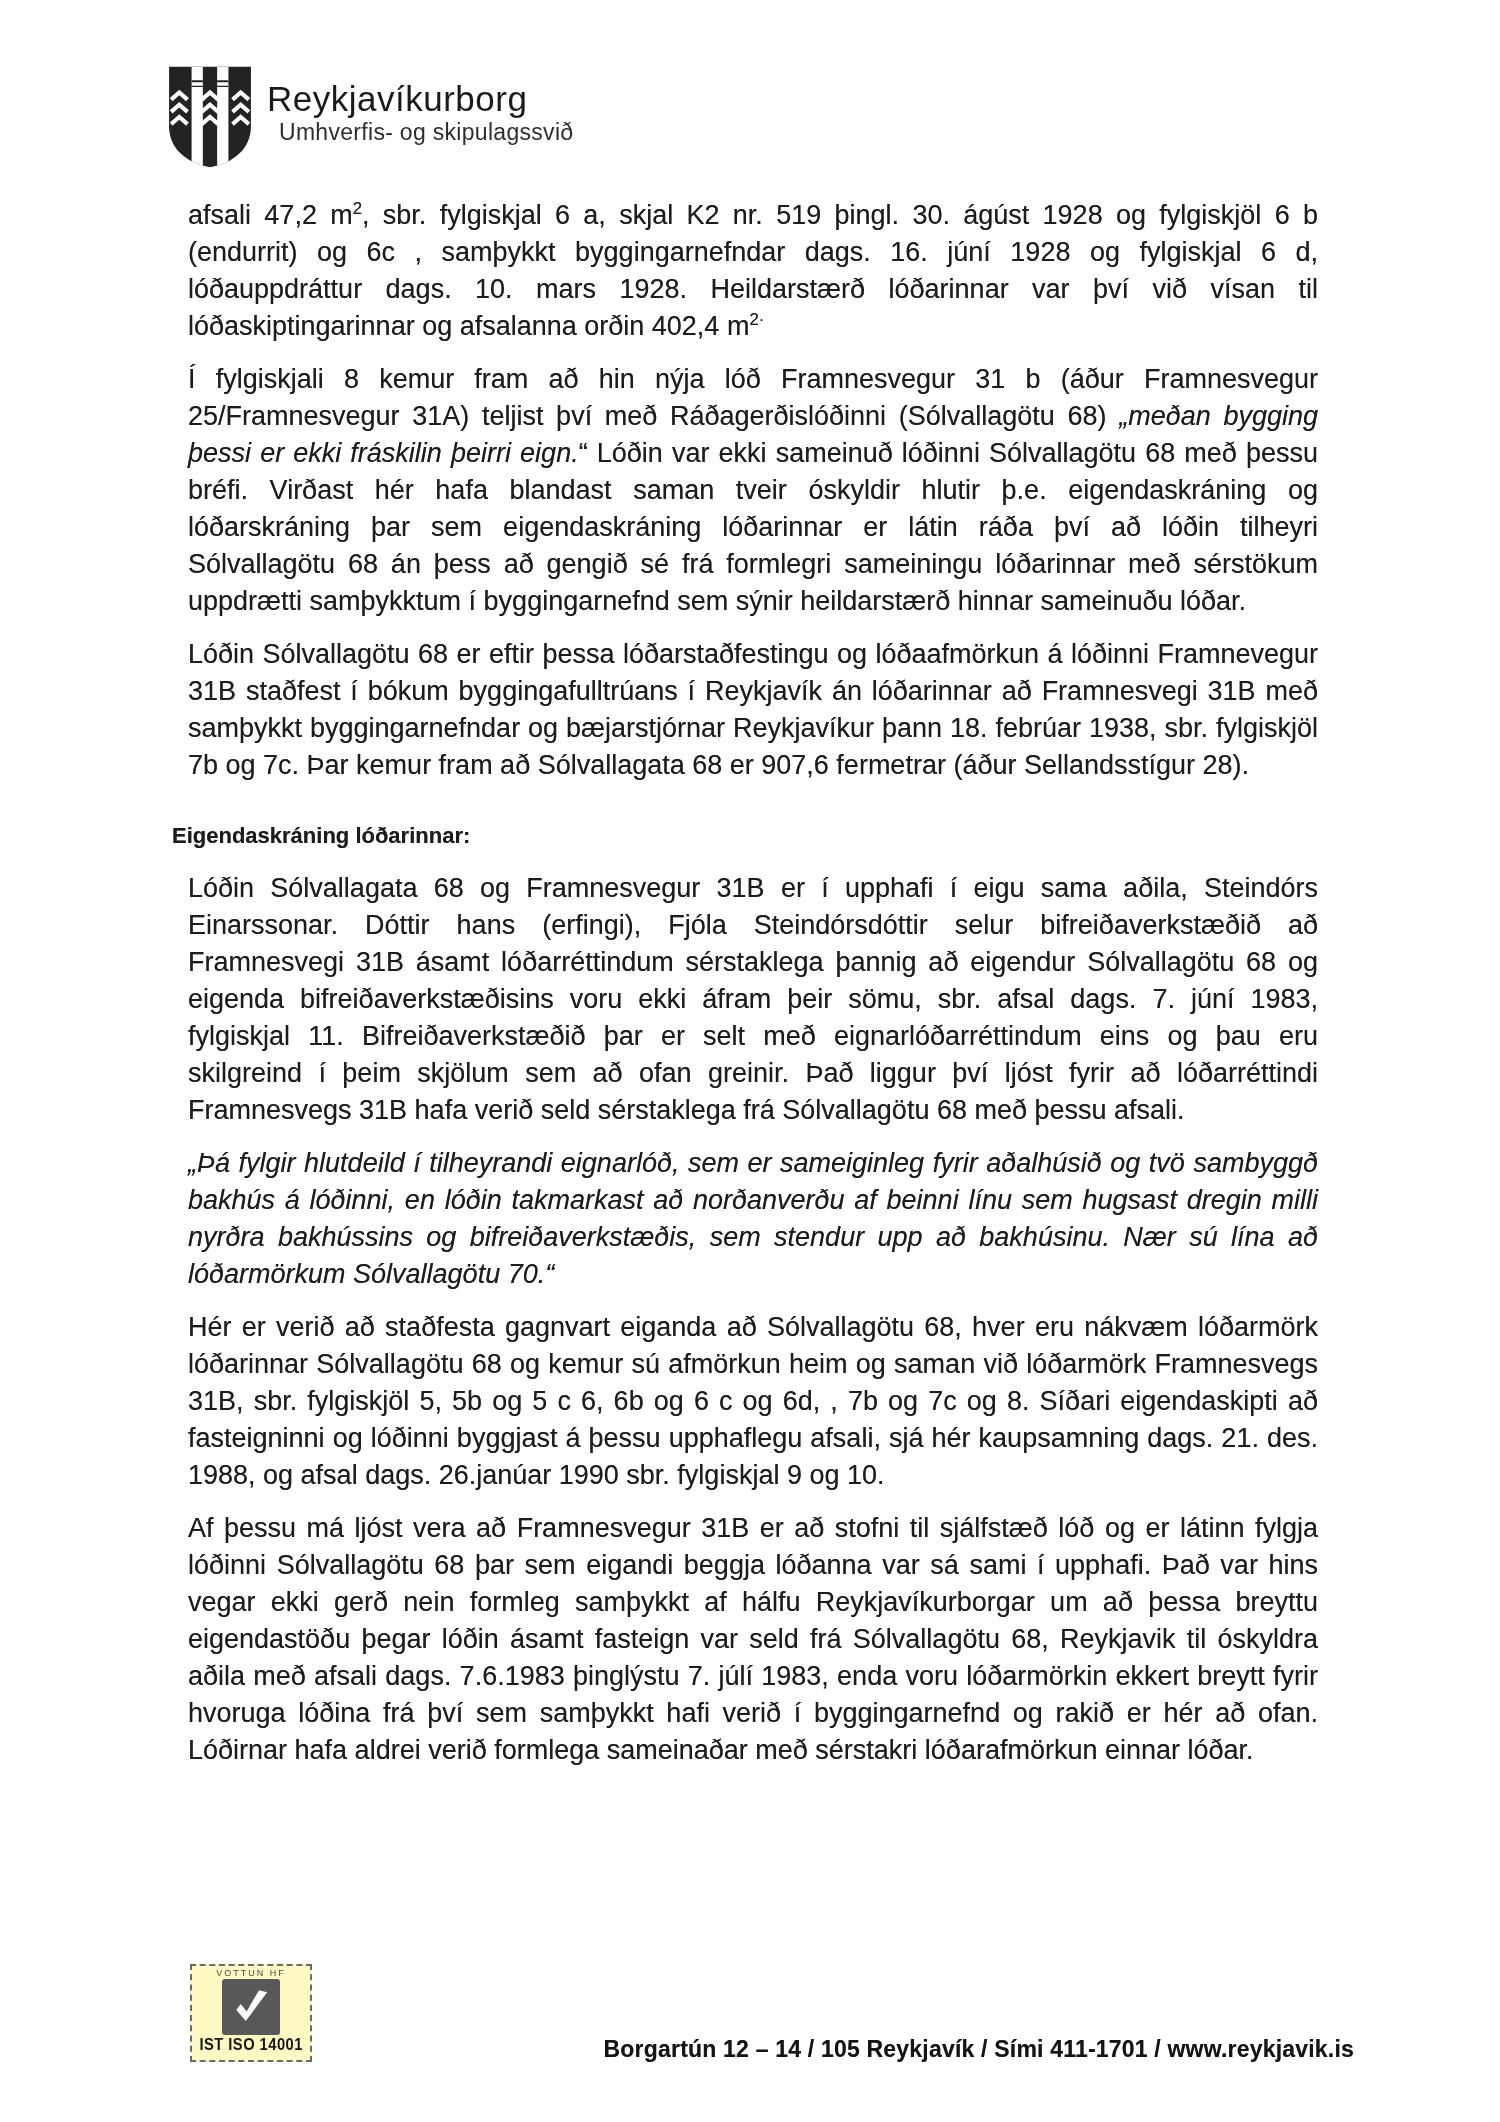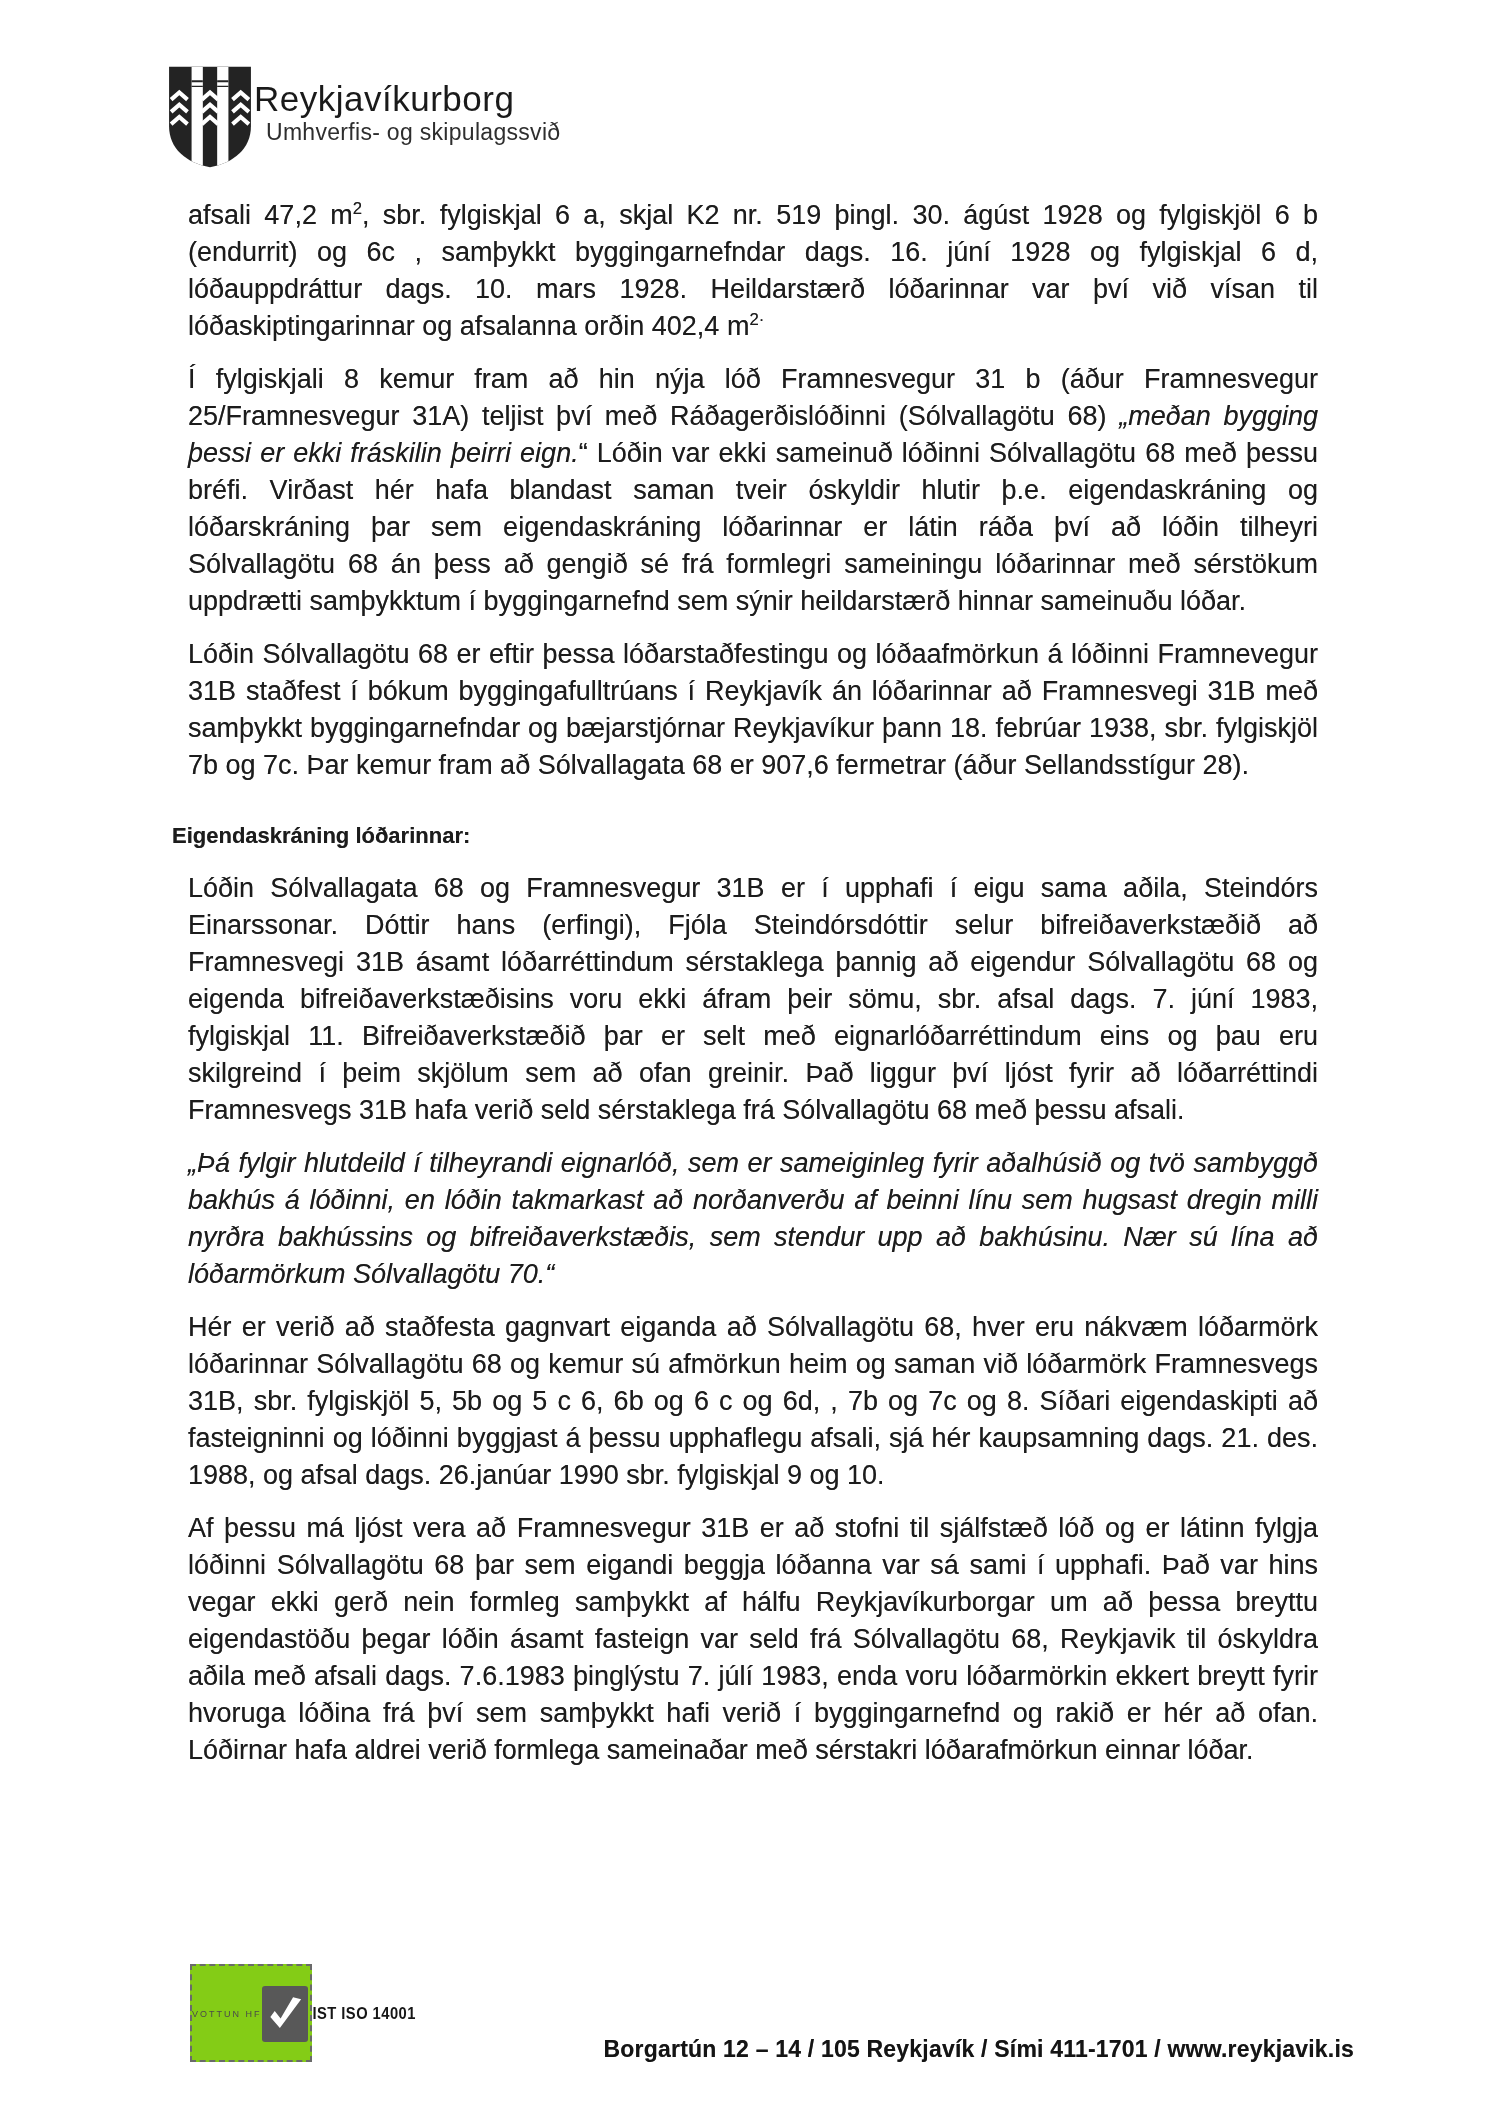--- a/index.html
+++ b/index.html
@@ -8,21 +8,21 @@
     background: #ffffff;
     font-family: "Liberation Sans", sans-serif;
     color: #1c1c1c;
     position: relative;
     overflow: hidden;
   }
 
   
   .doc-header {
     position: absolute; left: 166px; top: 64px;
-    display: flex; align-items: flex-start; gap: 0;
+    display: flex; align-items: flex-start; gap: 13px;
   }
   .coat-of-arms { width: 88px; height: 106px; display: block; }
   .header-text { padding-top: 16px; }
   .org-name {
     font-size: 35px; line-height: 38px; color: #1a1a1a;
     letter-spacing: 0.5px;
   }
   .org-dept {
     font-size: 23px; line-height: 28px; color: #2e2e2e;
     letter-spacing: 0.3px;
@@ -44,22 +44,22 @@
   }
   .doc-body sup { font-size: 0.62em; line-height: 0; vertical-align: super; }
   .doc-body em { font-style: italic; }
 
   
   .cert-badge {
     position: absolute; left: 190px; top: 1964px;
     width: 122px; height: 98px;
     border: 2px dashed #6a6a6a;
     box-sizing: border-box;
-    display: flex; align-items: center;
-    background: #84cc16;
+    display: flex; flex-direction: column; align-items: center;
+    background: #fef9c3;
   }
   .cert-top-label {
     font-size: 9px; letter-spacing: 2px; color: #4a4a4a;
     margin-top: 2px; white-space: nowrap;
   }
   .cert-square {
     width: 58px; height: 56px; margin-top: 1px;
     background: #585858; border-radius: 3px;
     display: flex; align-items: center; justify-content: center;
   }

